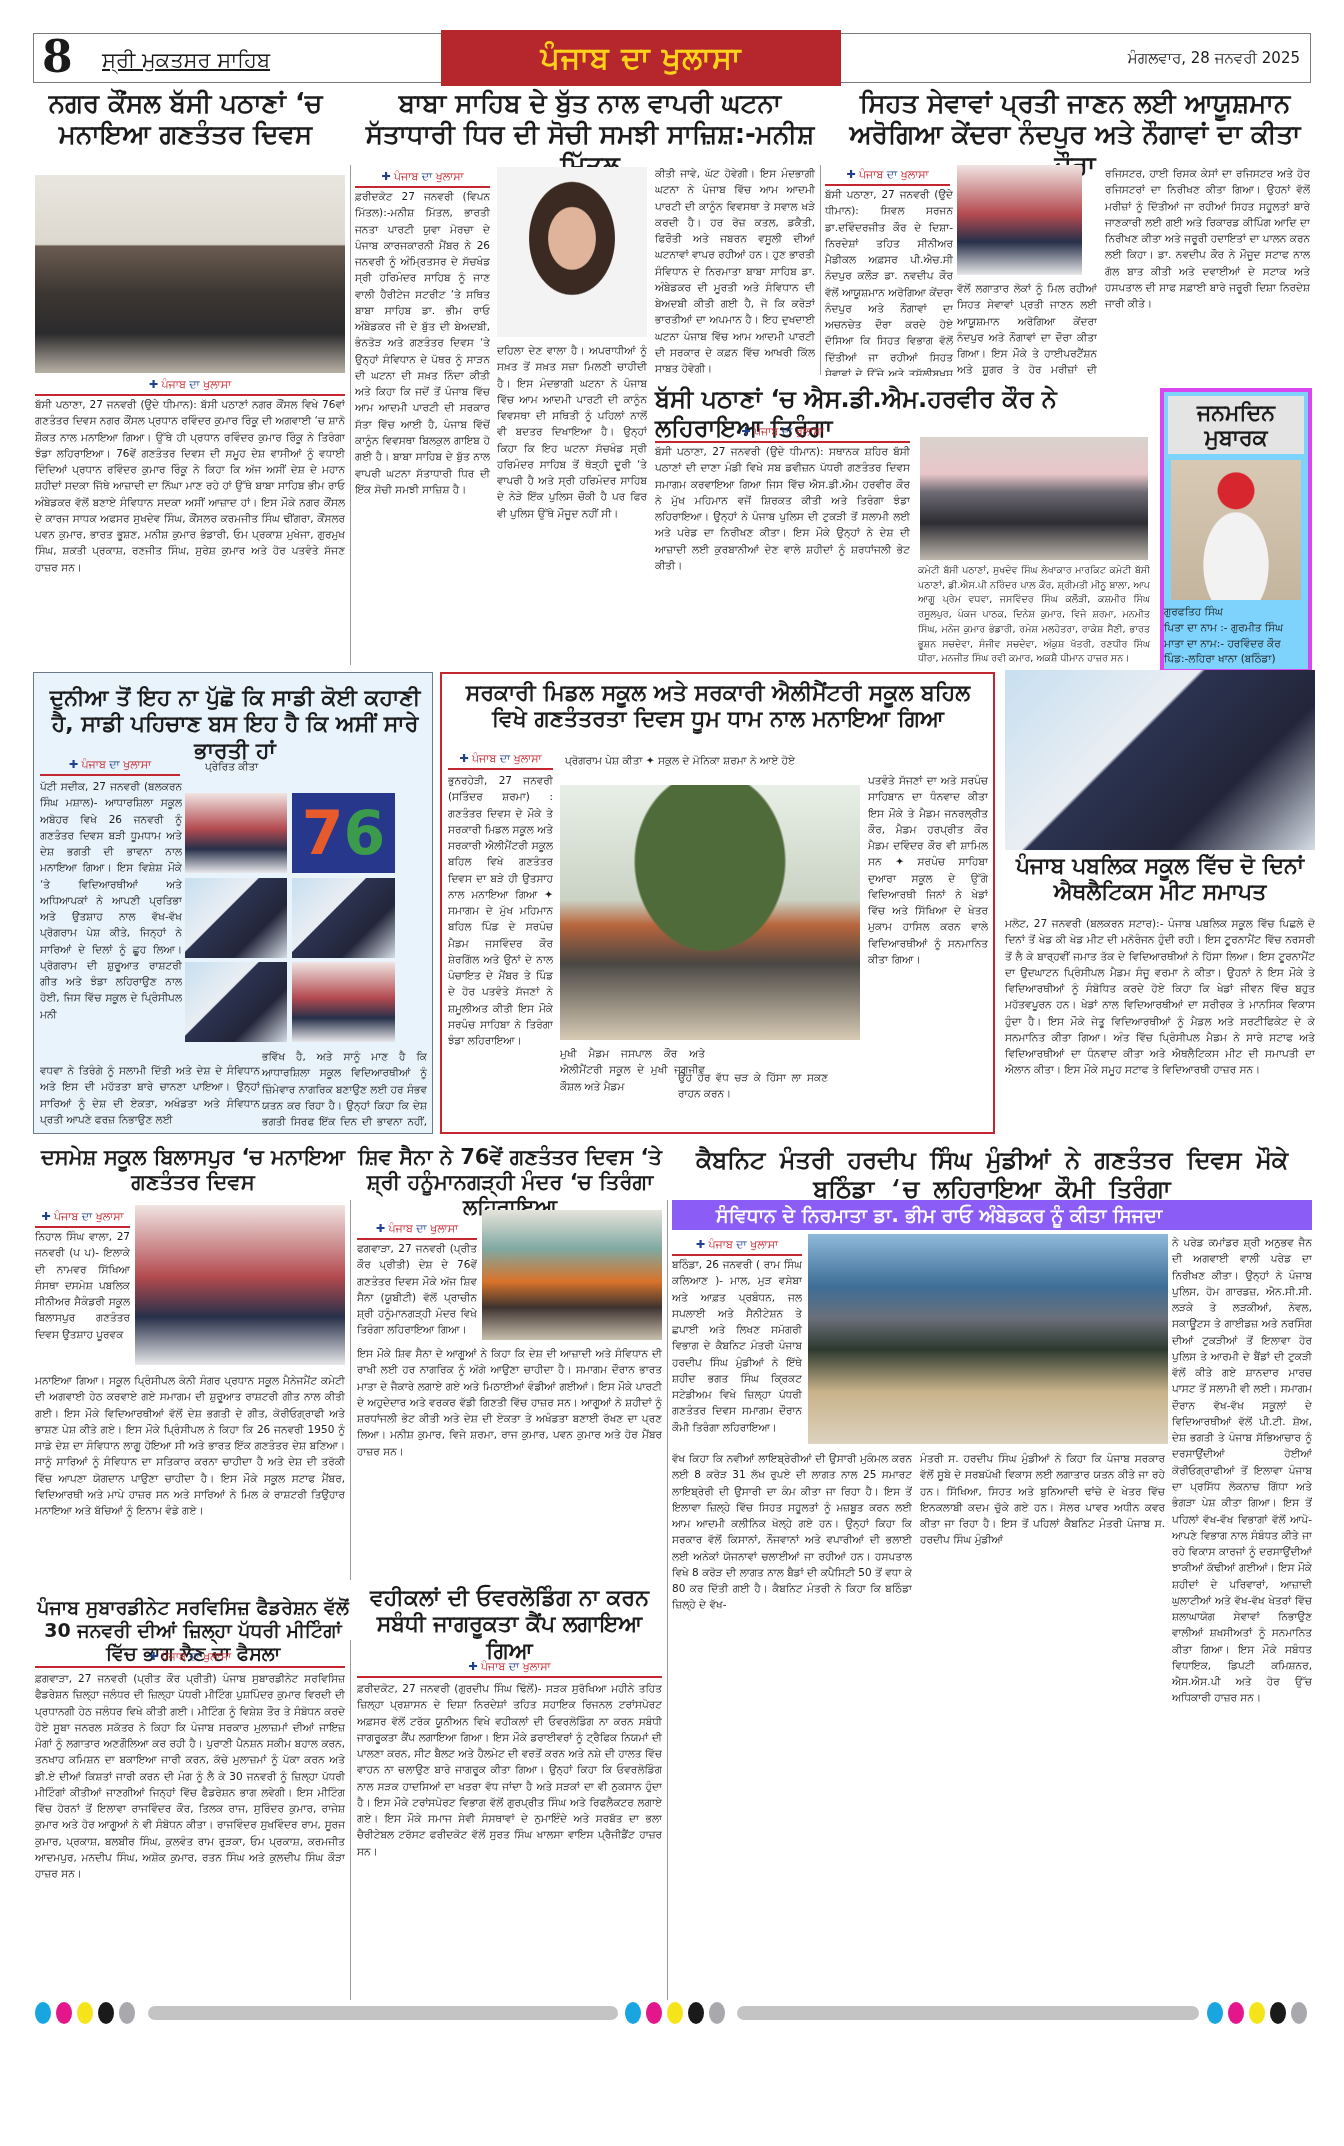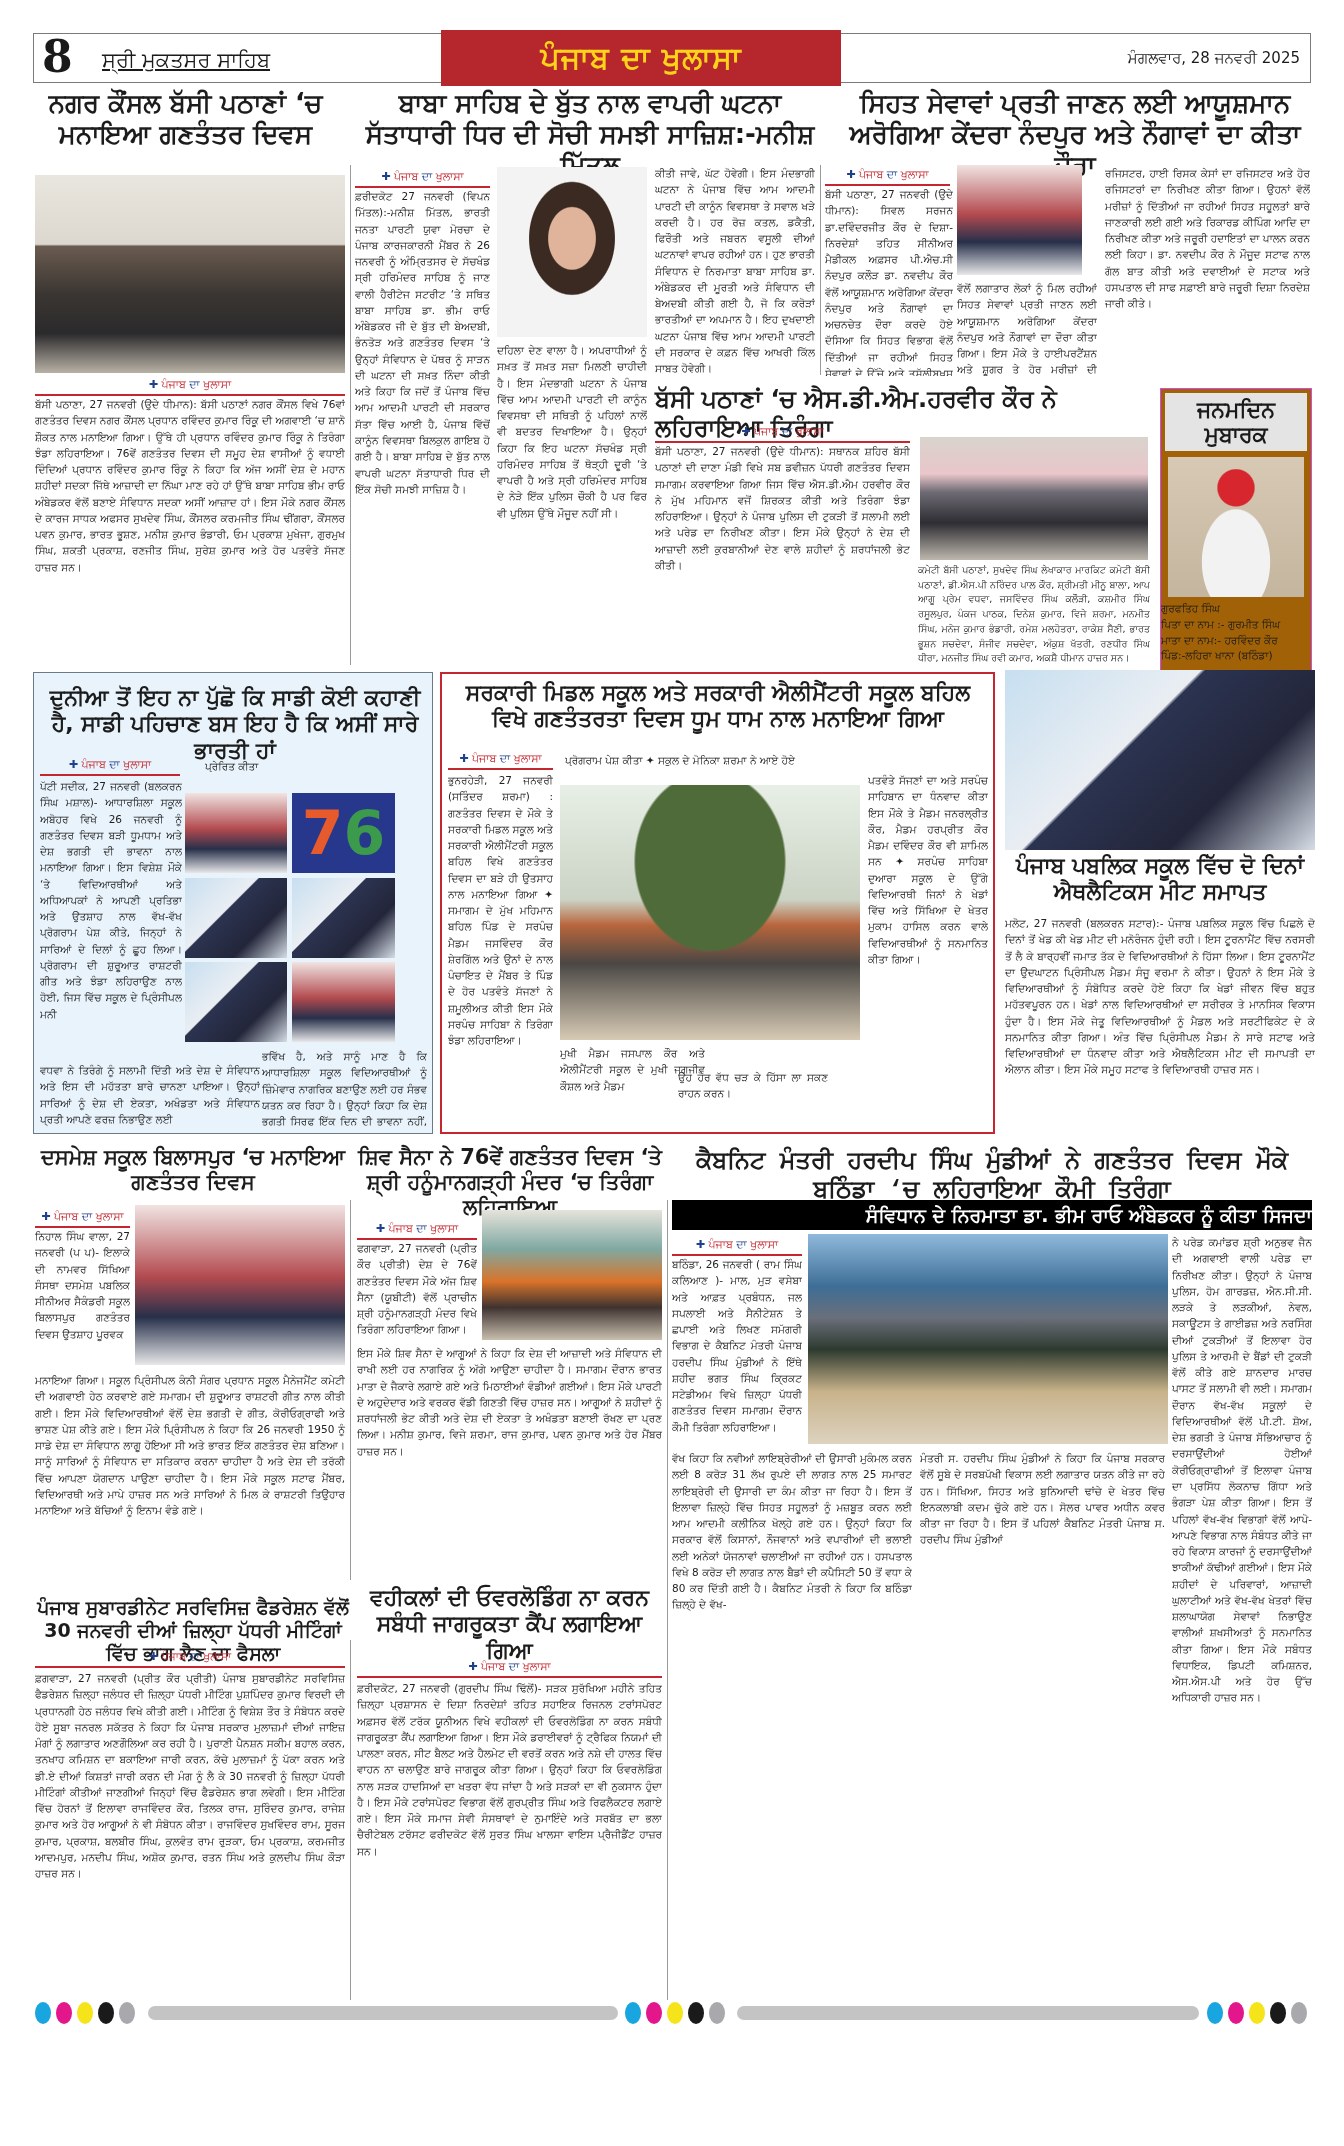--- a/index.html
+++ b/index.html
@@ -25,23 +25,23 @@
   .ph-school { background: linear-gradient(135deg,#c7dff0,#eaeef3 40%,#2b3350 41%,#23263a 70%,#d6dde6); }
   .ph-tree { background: radial-gradient(ellipse at 50% 30%,#4f6b3a 0 35%,transparent 36%), linear-gradient(180deg,#e8efe6 0%,#cbd3c5 45%,#b8653c 55%,#4a4744 70%,#d8cbb5 100%); }
   .ph-parade { background: linear-gradient(180deg,#8fb9dc 0%,#3e6e96 25%,#6a6f7a 40%,#2d3a2f 55%,#c8b28a 75%,#ddd3c0 100%); }
   .ph-temple { background: linear-gradient(180deg,#e6e3db 0%,#7fa9a2 30%,#d9732a 55%,#3e3330 75%,#c9bfae 100%); }
   .ph-small { background: linear-gradient(180deg,#f0e4e2,#b34a4f 45%,#27304a 70%,#e8e8ea); }
   .ph-76 { background: #27378c; color: #fff; font-size: 60px; font-weight: bold; display: flex; align-items: center; justify-content: center; }
   .ph-76 span:first-child { color: #e75a2c; }
   .ph-76 span:last-child { color: #3b9a4b; }
   .bluebox { background: #e8f3fb; border: 1px solid #6b7a88; }
   .redbox { border: 2px solid #c4272f; background: #fff; }
-  .bday { border: 1px solid #d946ef; background: #a16207; }
+  .bday { border: 4px solid #d946ef; background: #7dd3fc; }
   .bday-title { background: #e4e4e4; font-size: 22px; font-weight: bold; text-align: center; padding: 4px 0; }
-  .purple-bar { background: #000000; color: #ffffff; font-size: 19px; font-weight: bold; text-align: right; line-height: 30px; }
+  .purple-bar { background: #8b5cf6; color: #ffffff; font-size: 19px; font-weight: bold; text-align: left; line-height: 30px; padding-left: 44px; }
   .vr { width: 1px; background: #9a9a9a; }
   .cmyk { display: flex; align-items: center; gap: 5px; }
   .dot { width: 16px; height: 22px; border-radius: 50%; display: inline-block; }
   .reg-bar { height: 14px; background: #c4c4c4; border-radius: 7px; }
   .caption { font-size: 10.5px; text-align: left; line-height: 1.5; }
 </style>
 </head>
 <body>
 
 <div class="abs masthead">

